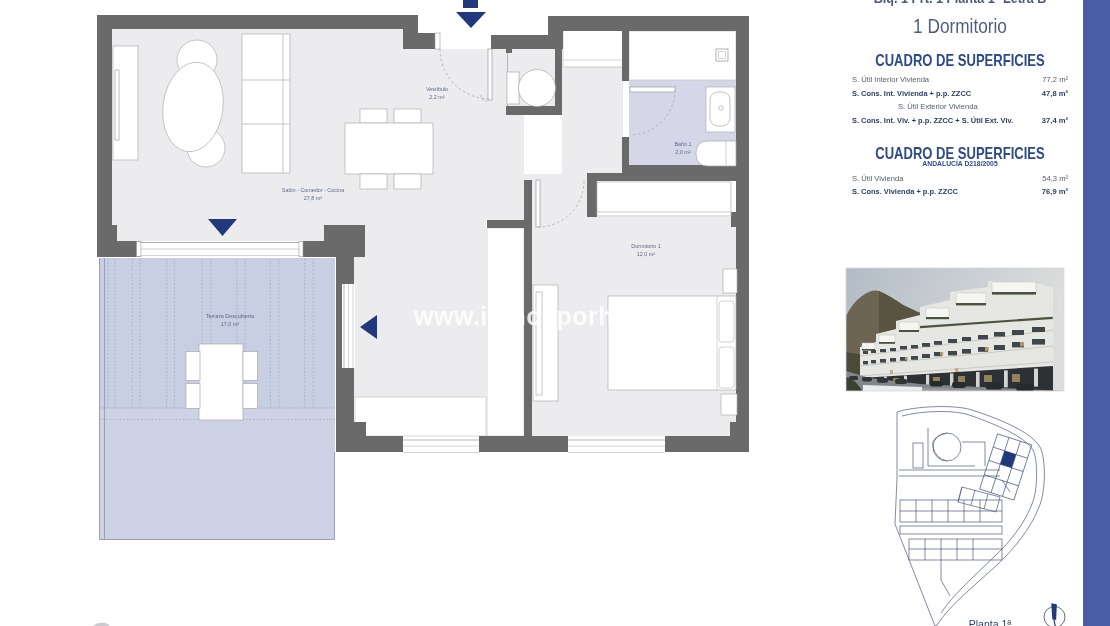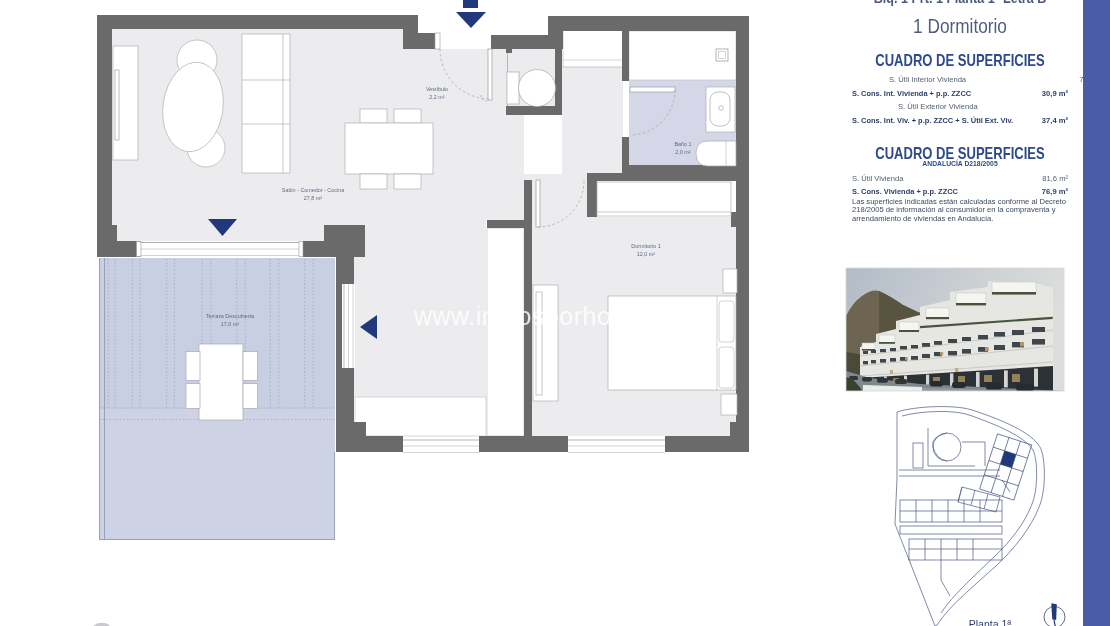--- a/index.html
+++ b/index.html
@@ -474,36 +474,35 @@
   <line x1="1054" y1="620" x2="1055.5" y2="627.5" stroke="#21397c" stroke-width="1.2"></line>
 
 </svg>
 
 <div class="abs" style="left:840px;top:-10px;width:240px;text-align:center;font-size:15px;line-height:15px;font-weight:bold;color:#4b5a7a;transform:scaleX(0.84);transform-origin:50% 0;">Blq. 1 Prt. 1 Planta 1ª Letra B</div>
 
 <div class="abs" style="left:840px;top:14px;width:240px;text-align:center;font-size:20.5px;color:#4f5e7e;transform:scaleX(0.84);transform-origin:50% 0;">1 Dormitorio</div>
 
 <div class="abs" style="left:840px;top:51px;width:240px;text-align:center;font-size:16.5px;font-weight:bold;color:#2d4a8a;transform:scaleX(0.79);transform-origin:50% 0;">CUADRO DE SUPERFICIES</div>
 
-<div class="rowline r1" style="top:75px;margin-left:37px;">S. Útil Interior Vivienda<span class="val">77,2 m²</span></div>
-
-<div class="rowline r1b" style="top:89px;"><span class="val">30,9 m²</span><span class="lbl">S. Cons. Int. Vivienda + p.p. ZZCC</span></div>
+<div class="rowline r1" style="top:75px;">S. Útil Interior Vivienda<span class="val">77,2 m²</span></div>
+
+<div class="rowline r1b" style="top:89px;"><span class="val">47,8 m²</span><span class="lbl">S. Cons. Int. Vivienda + p.p. ZZCC</span></div>
 
 <div class="rowline r1" style="top:102px;padding-left:46px;">S. Útil Exterior Vivienda<span class="val">17,0 m²</span></div>
 
 <div class="rowline r1b" style="top:115.5px;"><span class="val">37,4 m²</span><span class="lbl">S. Cons. Int. Viv. + p.p. ZZCC + S. Útil Ext. Viv.</span></div>
 
 <div class="abs" style="left:840px;top:144px;width:240px;text-align:center;font-size:16.5px;font-weight:bold;color:#2d4a8a;transform:scaleX(0.79);transform-origin:50% 0;">CUADRO DE SUPERFICIES</div>
 
 <div class="abs" style="left:840px;top:158.5px;width:240px;text-align:center;font-size:8px;font-weight:bold;color:#2d4a8a;transform:scaleX(0.85);transform-origin:50% 0;">ANDALUCÍA D218/2005</div>
 
-<div class="rowline r1" style="top:174px;">S. Útil Vivienda<span class="val">81,6 m²</span></div>
+<div class="rowline r1" style="top:174px;">S. Útil Vivienda<span class="val">54,3 m²</span></div>
 
 <div class="rowline r1b" style="top:187px;"><span class="val">76,9 m²</span><span class="lbl">S. Cons. Vivienda + p.p. ZZCC</span></div>
 
-<div class="abs" style="left:852px;top:197.5px;width:218px;font-size:7.6px;line-height:8.8px;color:#3c4a5e;">Las superficies indicadas están calculadas conforme al Decreto 218/2005 de información al consumidor en la compraventa y arrendamiento de viviendas en Andalucía.</div>
 
 <div class="abs" style="left:940px;top:618px;width:100px;text-align:center;font-size:10.5px;color:#2d3f6e;">Planta 1ª</div>
 
-<div class="abs" style="left:414px;top:302px;font-size:25px;font-weight:normal;color:rgba(255,255,255,0.82);letter-spacing:0.5px;">www.inmosporhomes</div>
+<div class="abs" style="left:414px;top:302px;font-size:25px;font-weight:bold;color:rgba(255,255,255,0.82);letter-spacing:0.5px;">www.inmosporhomes</div>
 
 <div class="abs" style="left:1083px;top:0;width:27px;height:626px;background:#4a5ca6;"></div>
 </div>
 
 </body></html>

